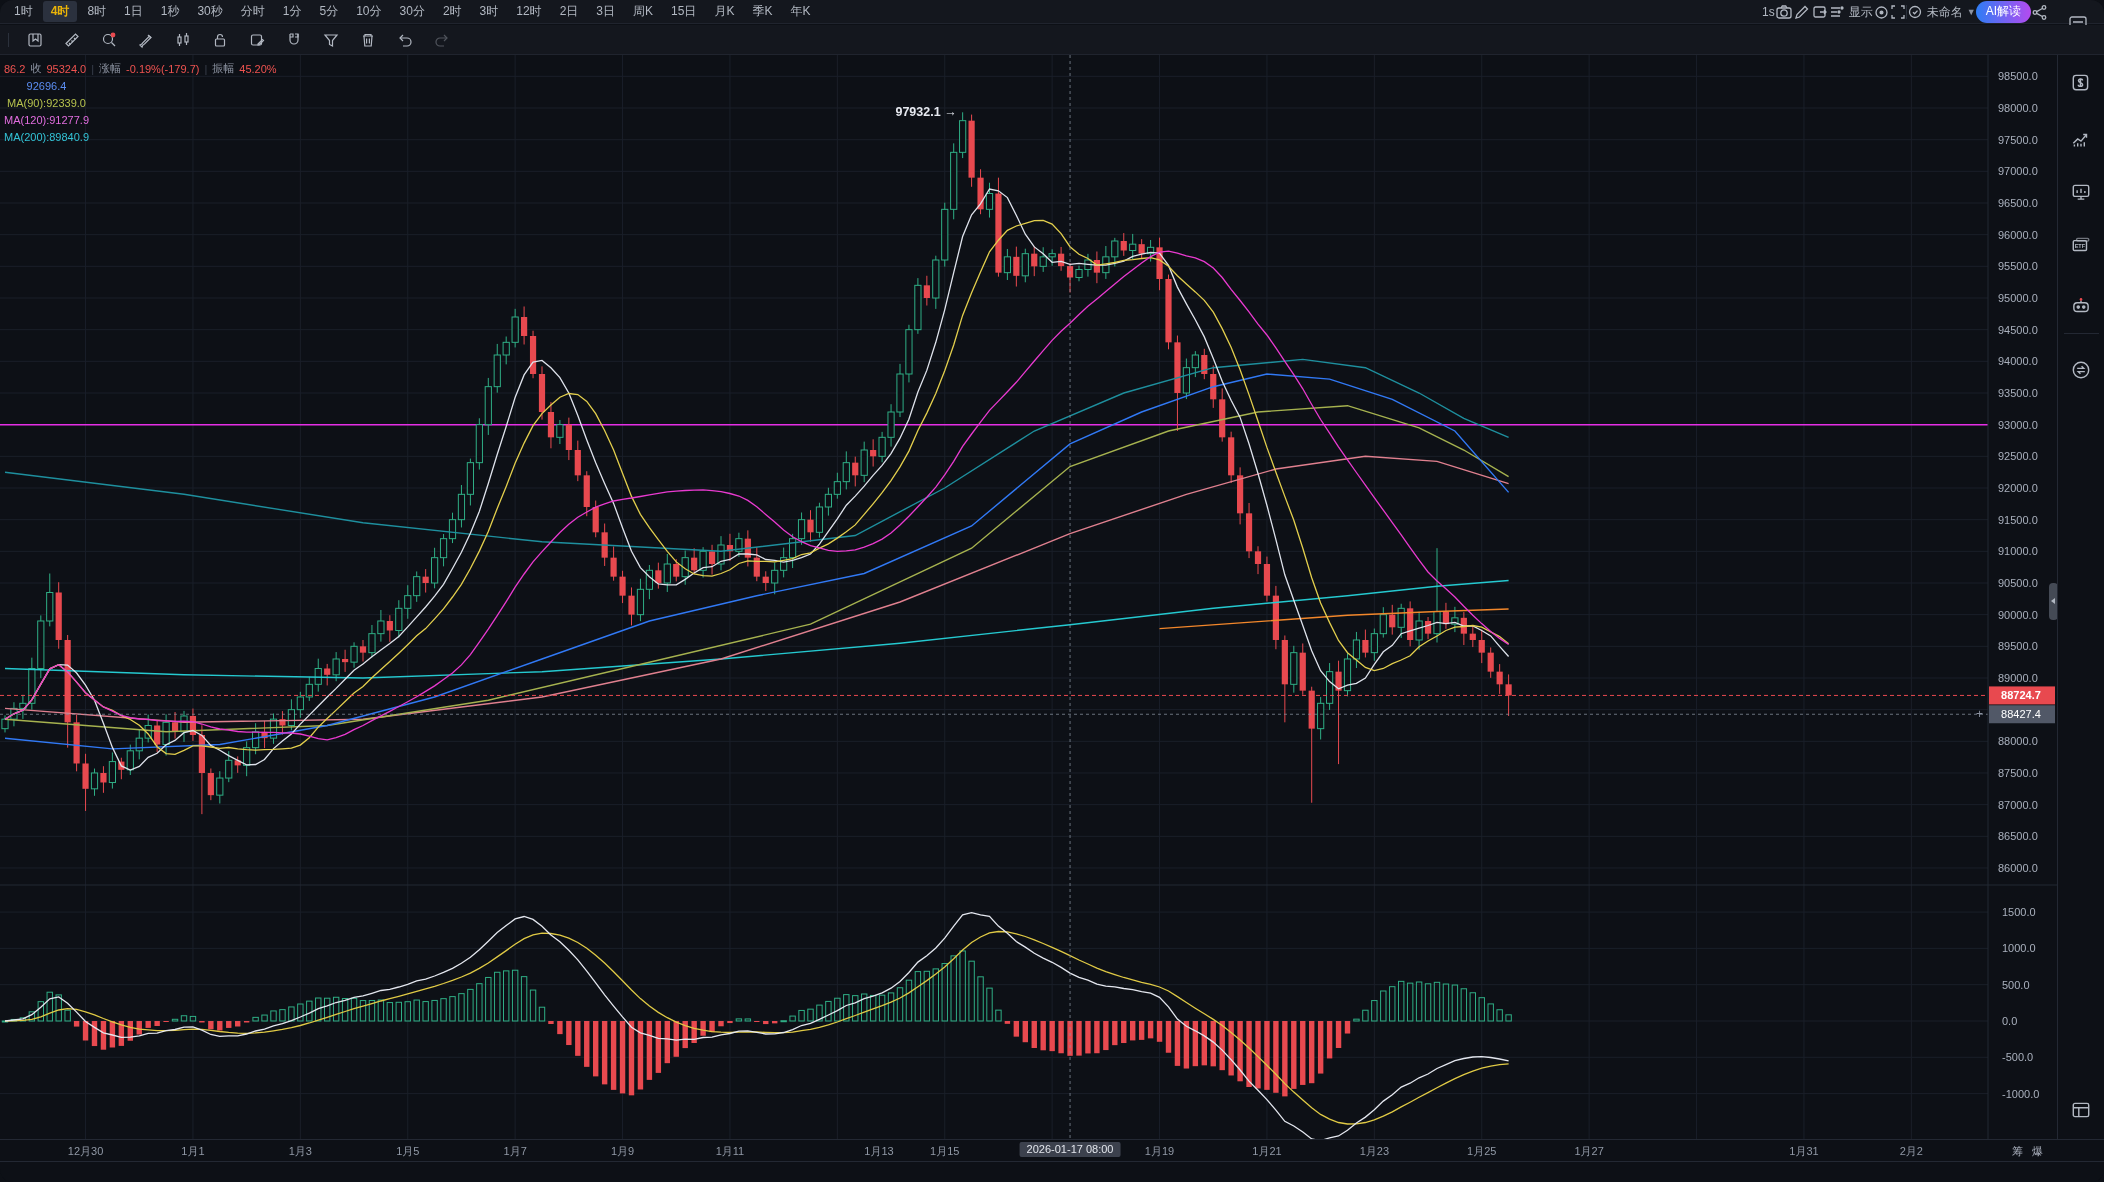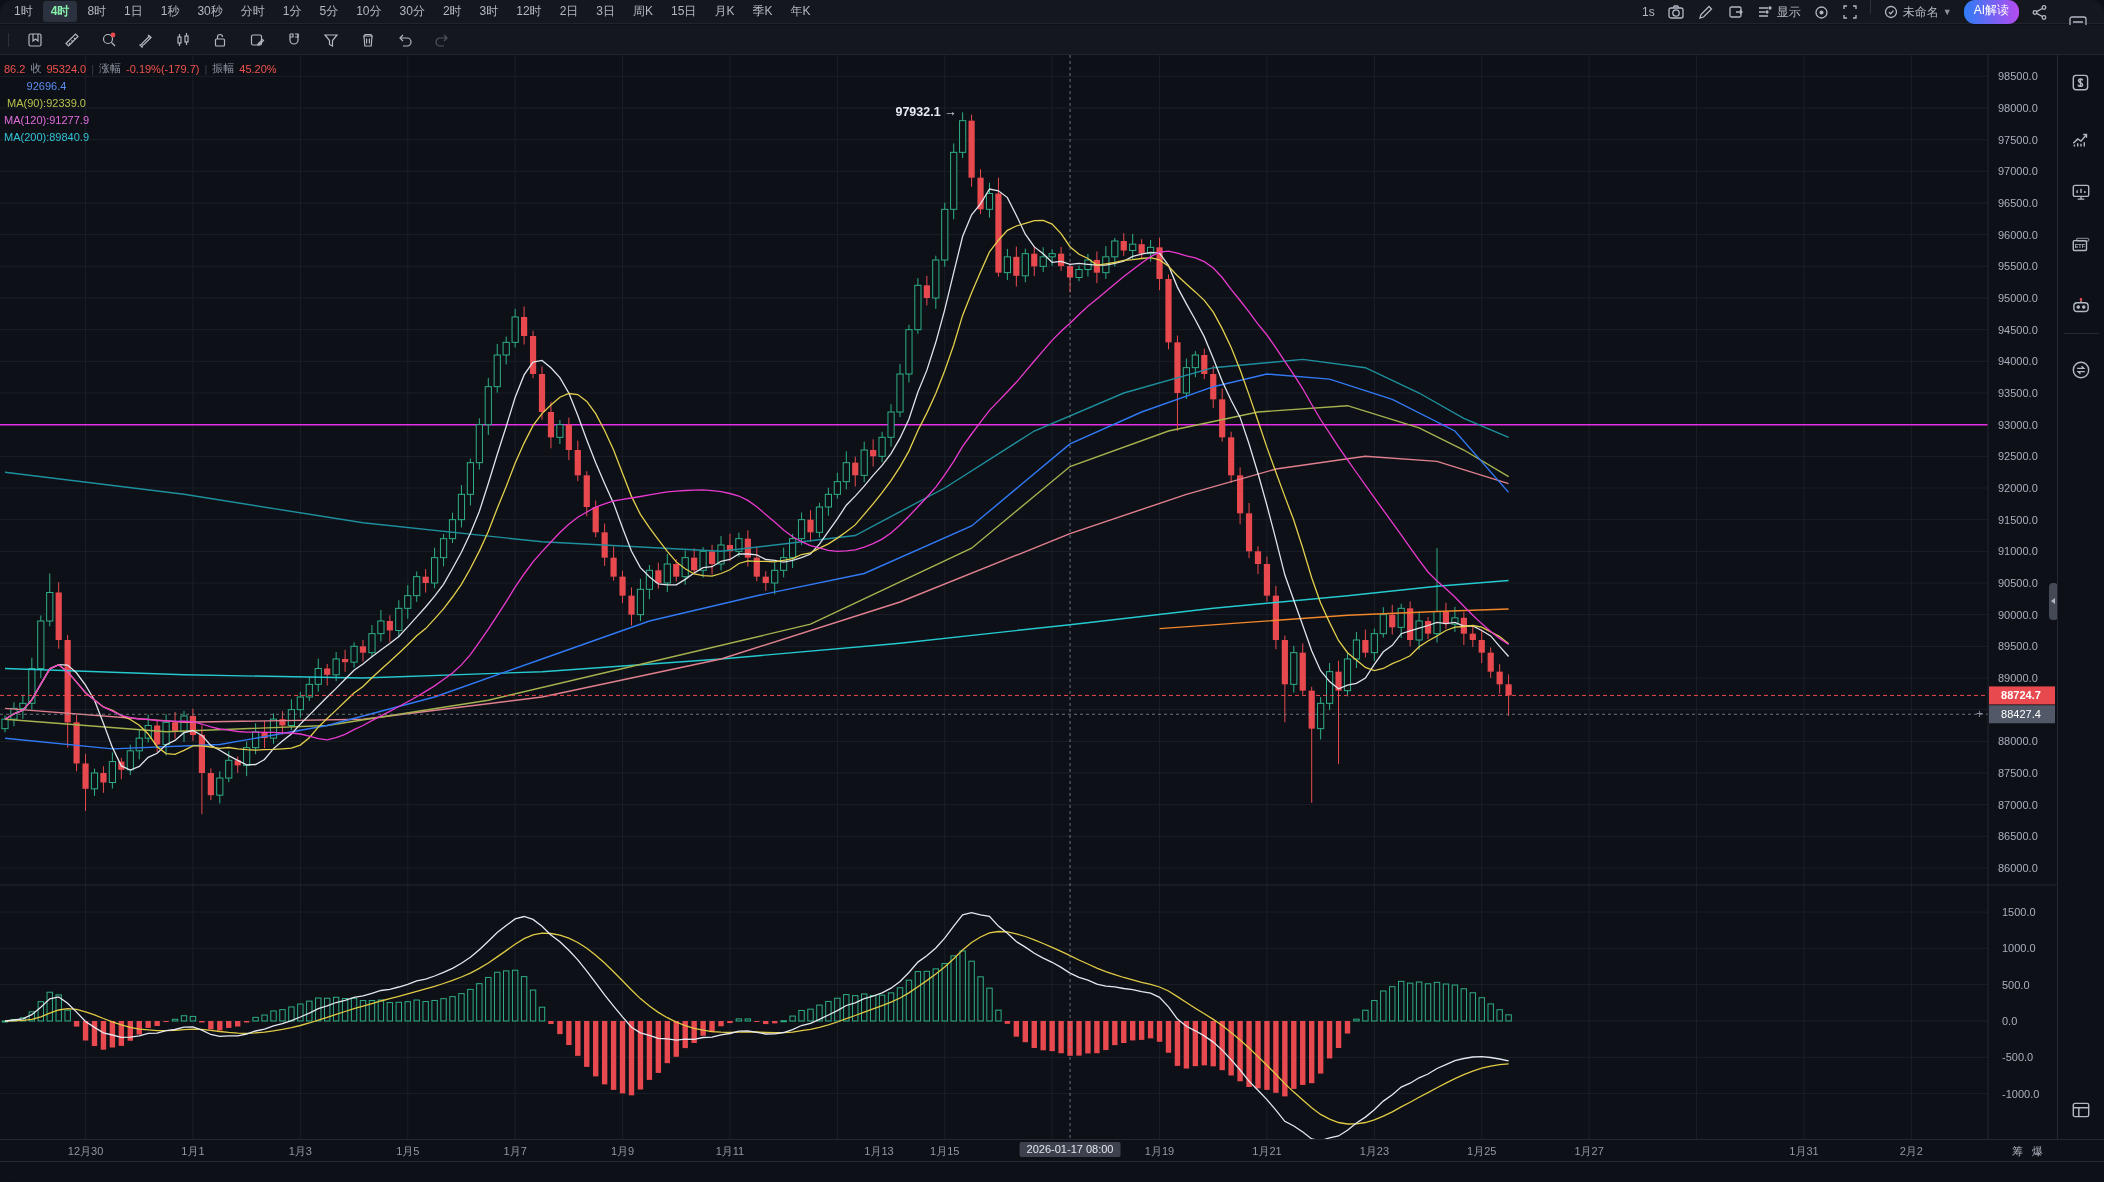--- a/index.html
+++ b/index.html
@@ -2,22 +2,22 @@
 <html><head>
 <meta charset="utf-8">
 <style>
   html,body{margin:0;padding:0;background:#0d1016;}
   *{box-sizing:border-box;font-family:"Liberation Sans","DejaVu Sans",sans-serif;}
   .app{position:relative;width:2104px;height:1182px;background:#0d1016;overflow:hidden;color:#b2b8c2;border-radius:13px;}
   
   .topbar{position:absolute;left:0;top:0;width:2104px;height:24px;background:#14171e;border-bottom:1px solid #20242e;display:flex;align-items:center;font-size:12px;}
   .tf-row{display:flex;align-items:center;padding-left:6px;gap:2px;}
   .tf-btn{padding:2px 8px;border-radius:3px;color:#b2b8c2;cursor:pointer;white-space:nowrap;}
-  .tf-btn.active{background:#2b313e;color:#86efac;font-weight:bold;}
-  .top-right{position:absolute;right:56px;top:0;height:24px;display:flex;gap:12px;font-size:12px;}
+  .tf-btn.active{background:#2b313e;color:#eab308;font-weight:bold;}
+  .top-right{position:absolute;right:56px;top:0;height:24px;display:flex;align-items:center;font-size:12px;}
   .ticon{display:flex;align-items:center;gap:4px;color:#b2b8c2;}
   .vdiv{width:1px;height:14px;background:#2b313c;}
   .ai-pill{padding:2px 10px 3px 10px;border-radius:11px;color:#fff;font-size:12px;background:linear-gradient(90deg,#2e7df5,#b44bf0);}
   .chev{font-size:9px;color:#8b92a0;}
   .quote-btn{position:absolute;left:2066px;top:13px;width:24px;height:26px;display:flex;align-items:center;justify-content:center;}
   .drawbar{position:absolute;left:0;top:25px;width:2104px;height:30px;background:#14171e;border-bottom:1px solid #20242e;display:flex;align-items:center;gap:15px;padding-left:8px;}
   .dtool{width:22px;height:22px;display:flex;align-items:center;justify-content:center;position:relative;}
   .dim{opacity:.38;}
   
   .chart-area{position:absolute;left:0;top:55px;width:2057px;height:1084px;}

